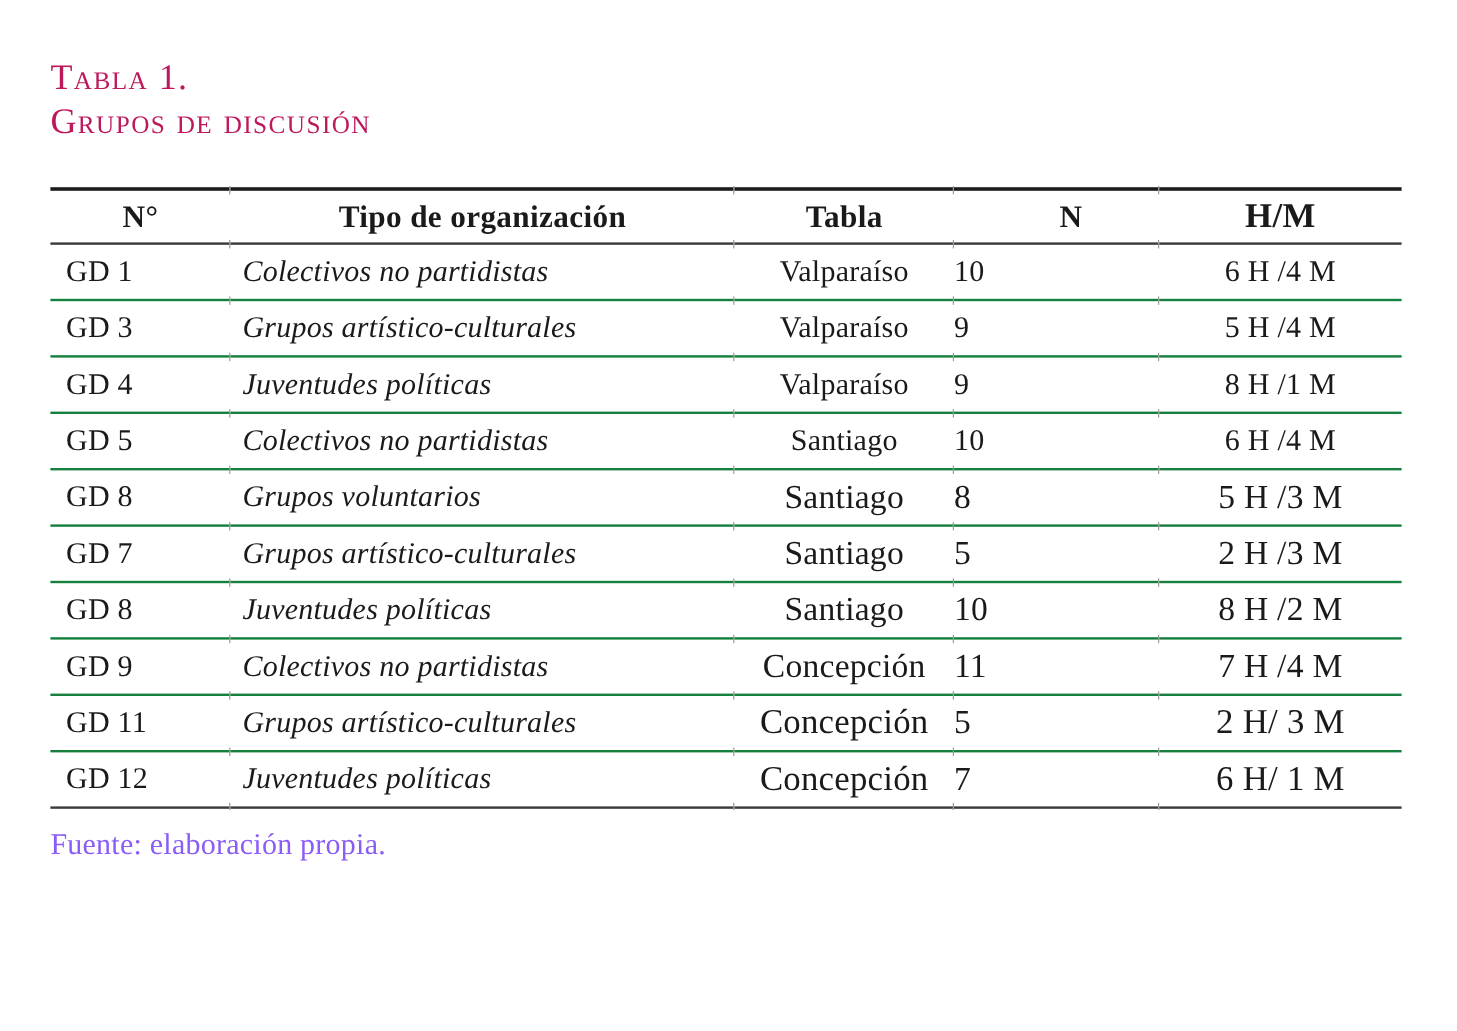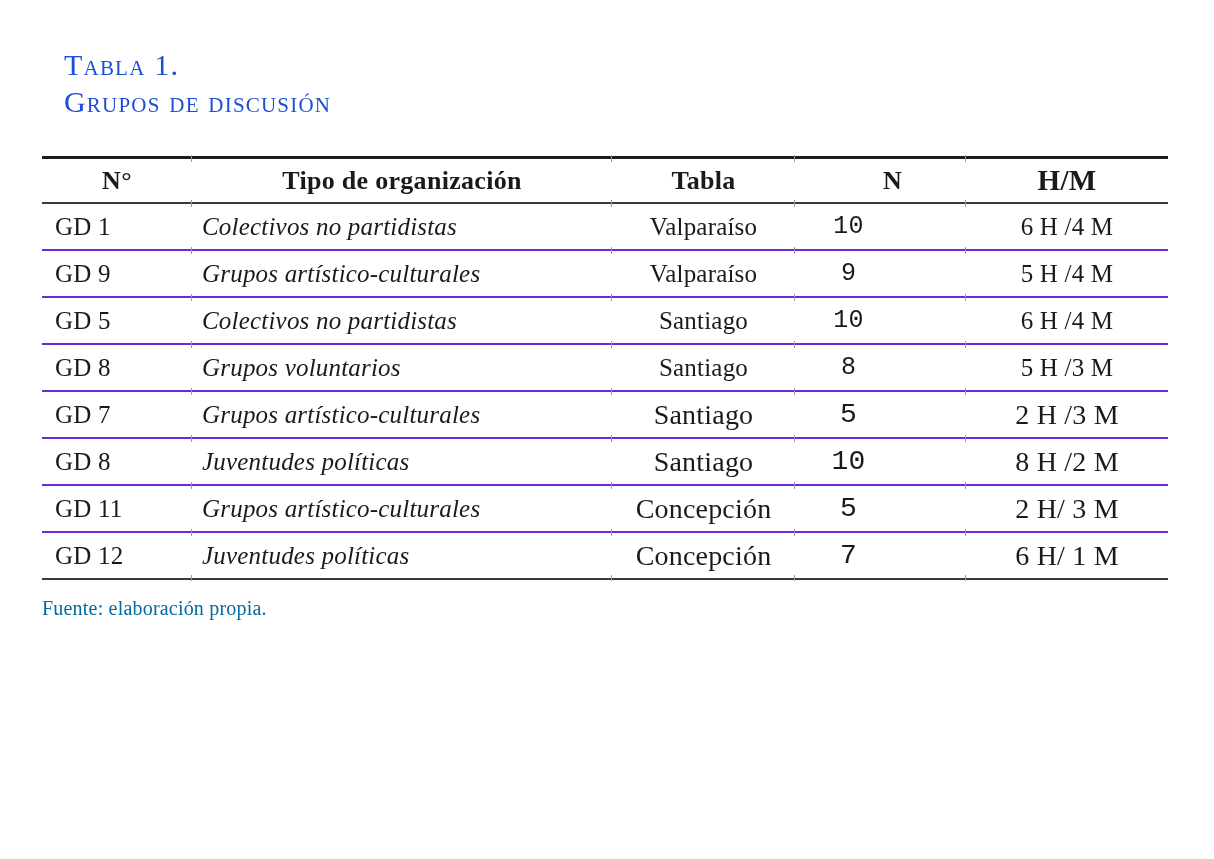--- a/index.html
+++ b/index.html
@@ -17,22 +17,21 @@
     width: 1214px;
     height: 859px;
     padding: 46px 0 0 42px;
   }
   
   .caption {
     font-variant: small-caps;
     font-size: 30px;
     letter-spacing: 1.2px;
     line-height: 37px;
-    color: #1d4ed8;
-    margin-left: 22px;
+    color: #be185d;
   }
   
   table.gd {
     width: 1126px;
     border-collapse: collapse;
     table-layout: fixed;
     margin-top: 36px;
     border-bottom: 2px solid #3a3a3a;
   }
   col.c1 { width: 150px; }
@@ -53,29 +52,29 @@
     height: 43px;
     font-weight: bold;
     font-size: 26px;
     text-align: center;
     letter-spacing: 0.3px;
   }
   thead th.h-n { text-align: right; padding-right: 64px; }
   thead th.h-hm { font-size: 29px; }
 
   tbody td {
-    border-top: 2px solid #6d28d9;
+    border-top: 2px solid #15803d;
     height: 45px;
     font-size: 25px;
     letter-spacing: 0.2px;
   }
   td.c-num  { text-align: left; padding-left: 13px; }
   td.c-tipo { text-align: left; padding-left: 10px; font-style: italic; }
   td.c-city { text-align: center; }
-  td.c-n    { text-align: center; padding-right: 64px; font-family: Liberation Mono, monospace; }
+  td.c-n    { text-align: left; padding-right: 64px; }
   td.c-hm   { text-align: center; }
 
   
   tbody tr:nth-child(n+5) td.c-city,
   tbody tr:nth-child(n+5) td.c-n,
   tbody tr:nth-child(n+5) td.c-hm { font-size: 28px; }
   tbody tr:nth-child(n+9) td.c-city,
   tbody tr:nth-child(n+9) td.c-hm { font-size: 29px; }
 
   
@@ -95,23 +94,23 @@
     left: -1px;
     bottom: -3px;
     width: 1px;
     height: 6px;
     background: #9b9b9b;
   }
 
   
   .source-note {
     margin-top: 17px;
-    font-size: 20px;
+    font-size: 25px;
     letter-spacing: 0.2px;
-    color: #0369a1;
+    color: #8b5cf6;
   }
 </style>
 </head>
 <body>
 
 <div class="sheet">
 
   <div class="caption">
     <div>Tabla 1.</div>
     <div>Grupos de discusión</div>
@@ -136,27 +135,34 @@
     </thead>
     <tbody>
       <tr>
         <td class="c-num">GD 1</td>
         <td class="c-tipo">Colectivos no partidistas</td>
         <td class="c-city">Valparaíso</td>
         <td class="c-n">10</td>
         <td class="c-hm">6 H /4 M</td>
       </tr>
       <tr>
-        <td class="c-num">GD 9</td>
+        <td class="c-num">GD 3</td>
         <td class="c-tipo">Grupos artístico-culturales</td>
         <td class="c-city">Valparaíso</td>
         <td class="c-n">9</td>
         <td class="c-hm">5 H /4 M</td>
       </tr>
       <tr>
+        <td class="c-num">GD 4</td>
+        <td class="c-tipo">Juventudes políticas</td>
+        <td class="c-city">Valparaíso</td>
+        <td class="c-n">9</td>
+        <td class="c-hm">8 H /1 M</td>
+      </tr>
+      <tr>
         <td class="c-num">GD 5</td>
         <td class="c-tipo">Colectivos no partidistas</td>
         <td class="c-city">Santiago</td>
         <td class="c-n">10</td>
         <td class="c-hm">6 H /4 M</td>
       </tr>
       <tr>
         <td class="c-num">GD 8</td>
         <td class="c-tipo">Grupos voluntarios</td>
         <td class="c-city">Santiago</td>
@@ -169,20 +175,27 @@
         <td class="c-city">Santiago</td>
         <td class="c-n">5</td>
         <td class="c-hm">2 H /3 M</td>
       </tr>
       <tr>
         <td class="c-num">GD 8</td>
         <td class="c-tipo">Juventudes políticas</td>
         <td class="c-city">Santiago</td>
         <td class="c-n">10</td>
         <td class="c-hm">8 H /2 M</td>
+      </tr>
+      <tr>
+        <td class="c-num">GD 9</td>
+        <td class="c-tipo">Colectivos no partidistas</td>
+        <td class="c-city">Concepción</td>
+        <td class="c-n">11</td>
+        <td class="c-hm">7 H /4 M</td>
       </tr>
       <tr>
         <td class="c-num">GD 11</td>
         <td class="c-tipo">Grupos artístico-culturales</td>
         <td class="c-city">Concepción</td>
         <td class="c-n">5</td>
         <td class="c-hm">2 H/ 3 M</td>
       </tr>
       <tr>
         <td class="c-num">GD 12</td>

